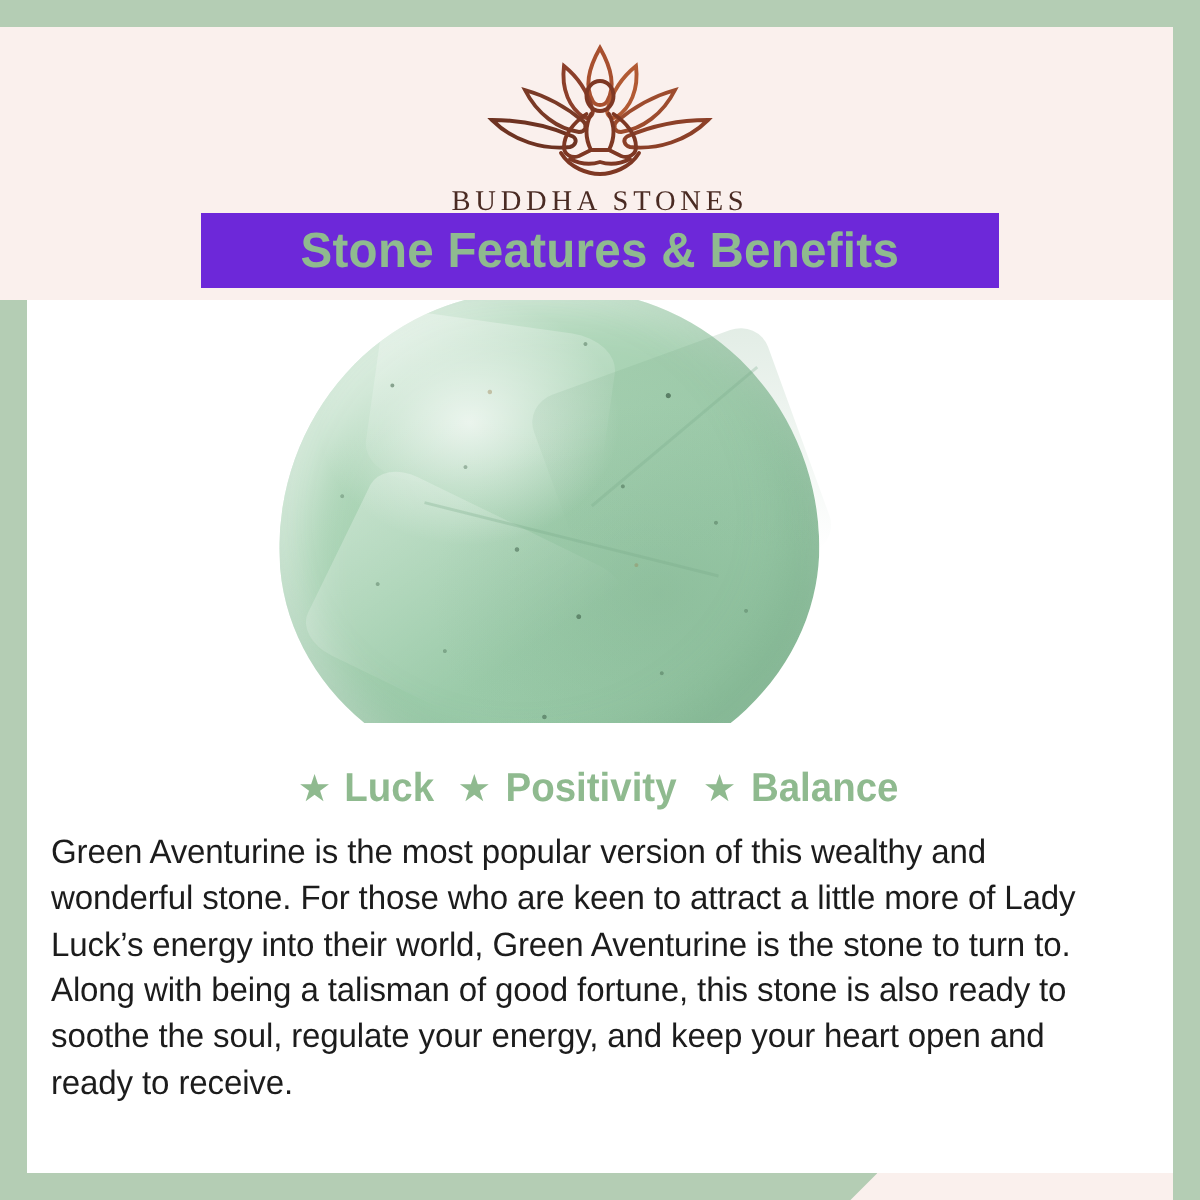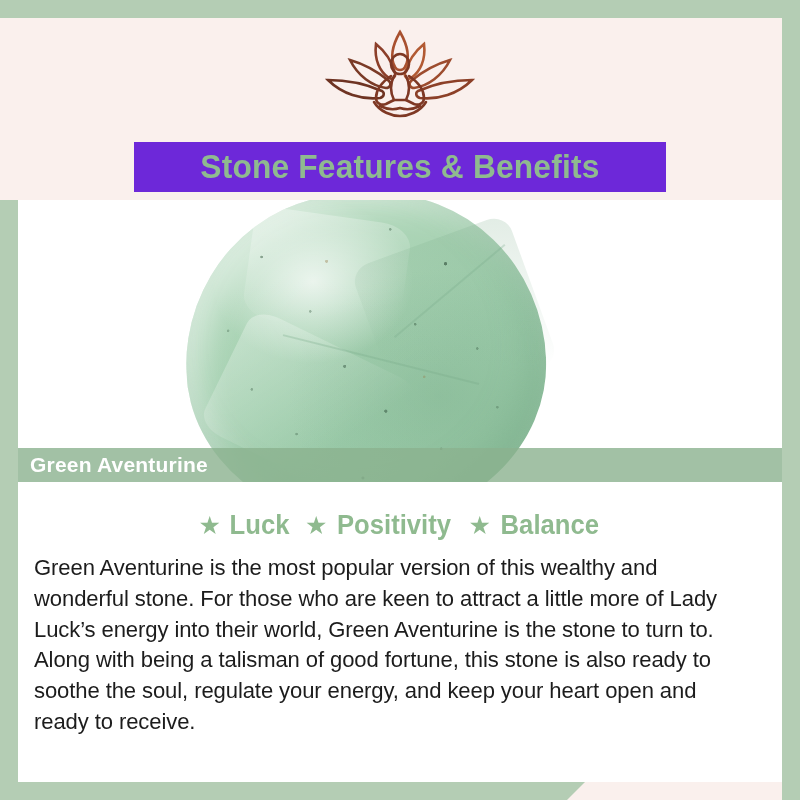--- a/index.html
+++ b/index.html
@@ -295,43 +295,41 @@
 
             <path d="M77 52 C68 58 62 66 62 74 C62 79 67 82 72 80 L80 76" stroke="#7e3824"></path>
             <path d="M95 52 C104 58 110 66 110 74 C110 79 105 82 100 80 L92 76" stroke="#7e3824"></path>
             <path d="M80 52 C76 60 76 68 80 76 L92 76 C96 68 96 60 92 52" stroke="#7e3824"></path>
 
             <path d="M60 78 C66 88 78 92 86 92 C94 92 106 88 112 78" stroke="#7e3824"></path>
             <path d="M66 82 C74 86 80 86 86 84 C92 86 98 86 106 82" stroke="#7e3824"></path>
           </g>
         </svg>
       </span>
+      <div class="brand-name">BUDDHA STONES</div>
     </div>
   </div>
 
   <div class="title-banner">
     <div class="title-text">Stone Features &amp; Benefits</div>
   </div>
 
   <div class="image-panel">
     <div class="stone-stage">
       <div class="stone">
         <div class="facet facet-c"></div>
         <div class="facet facet-b"></div>
         <div class="facet facet-a"></div>
         <div class="facet-edge"></div>
         <div class="facet-edge2"></div>
         <div class="speckles"></div>
       </div>
     </div>
   </div>
 
-  <div class="caption-bar">
-    <div class="caption-text">Green Aventurine</div>
-  </div>
 
   <div class="body-panel">
 
     <div class="features-row">
       <div class="feature">
         <span class="feature-star">★</span>
         <span class="feature-label">Luck</span>
       </div>
       <div class="feature">
         <span class="feature-star">★</span>

